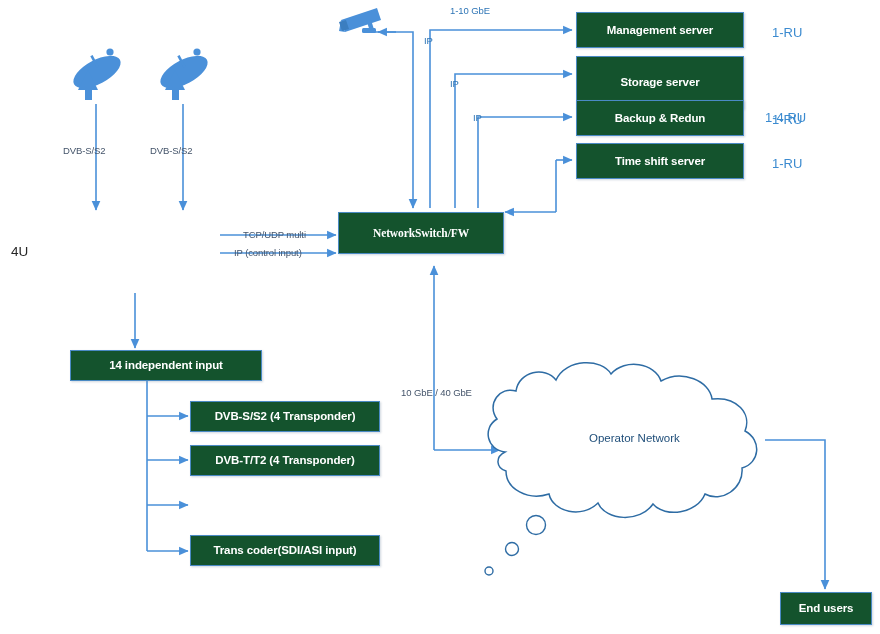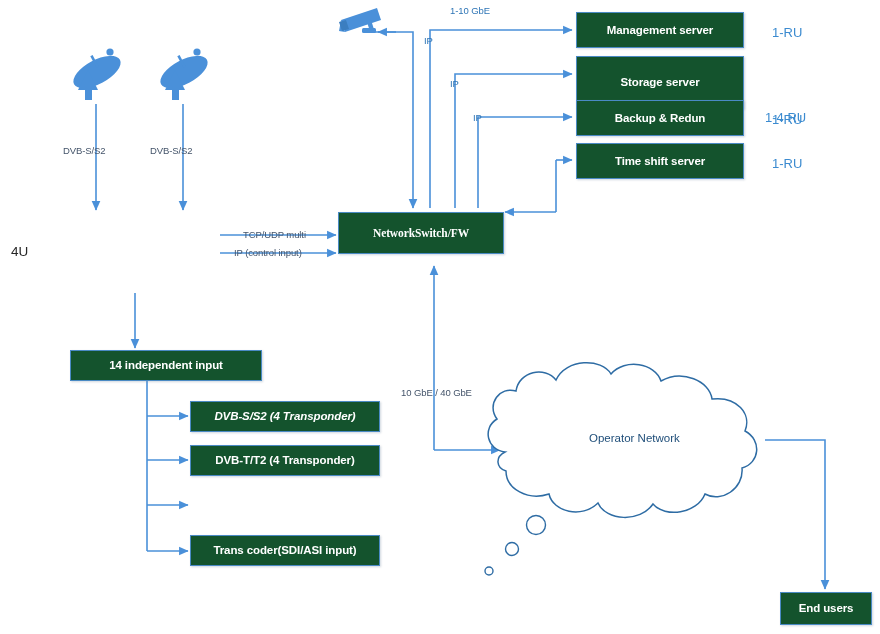--- a/index.html
+++ b/index.html
@@ -183,21 +183,21 @@
   </div>
 
   <div class="node" style="left:576px; top:100px; width:168px; height:36px;">
     <span>Backup &amp; Redun</span>
   </div>
 
   <div class="node" style="left:576px; top:143px; width:168px; height:36px;">
     <span>Time shift server</span>
   </div>
 
-  <div class="node" style="left:190px; top:401px; width:190px; height:31px;font-style:italic;">
+  <div class="node" style="left:190px; top:401px; width:190px; height:31px;">
     <span>DVB-S/S2 (4 Transponder)</span>
   </div>
 
   <div class="node" style="left:190px; top:445px; width:190px; height:31px;">
     <span>DVB-T/T2 (4 Transponder)</span>
   </div>
 
 
   <div class="node" style="left:190px; top:535px; width:190px; height:31px;">
     <span>Trans coder(SDI/ASI input)</span>

